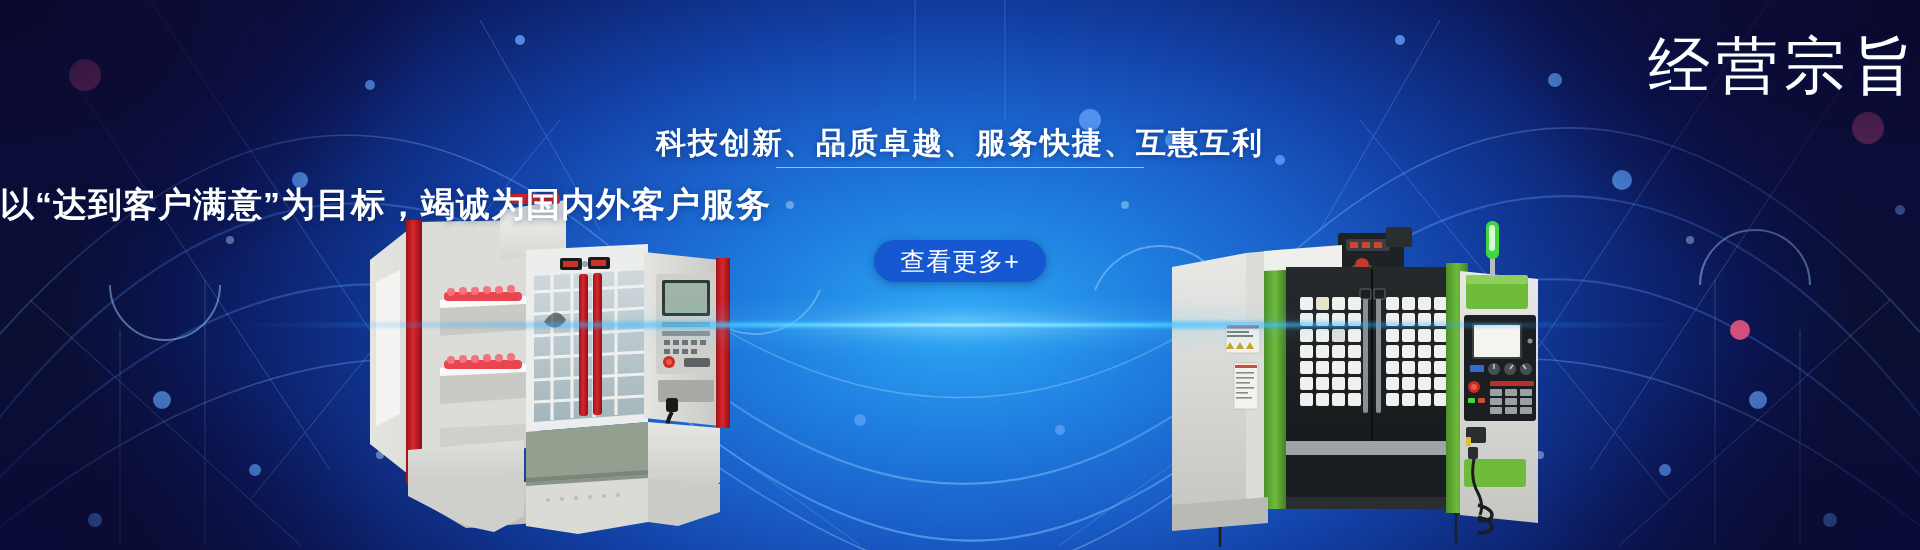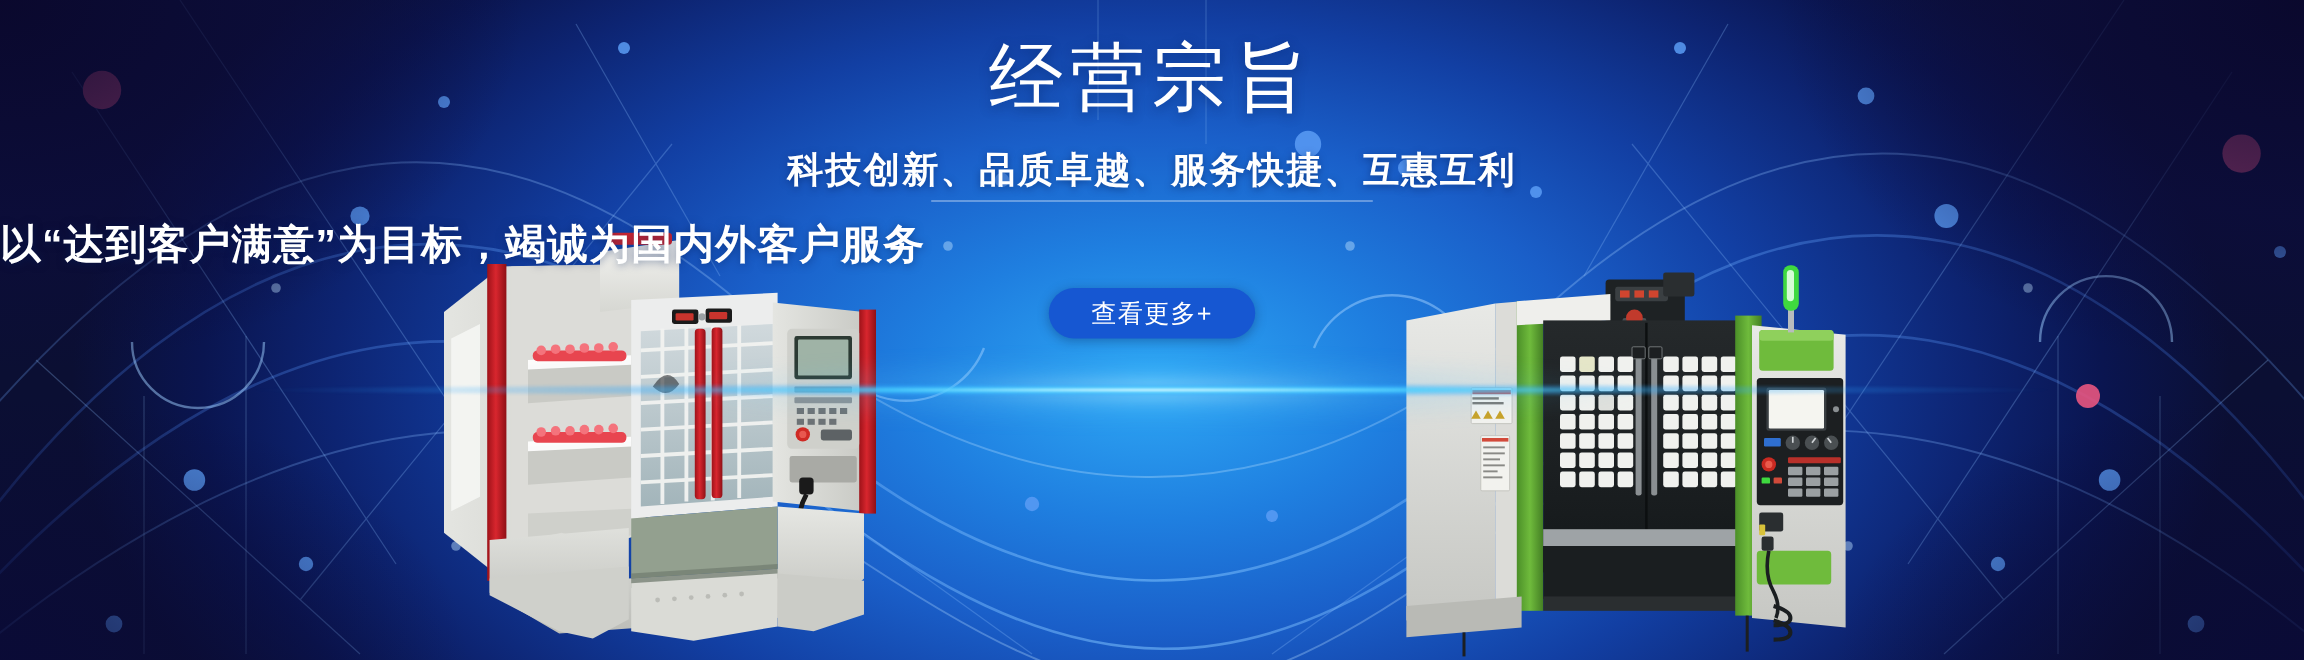--- a/index.html
+++ b/index.html
@@ -27,34 +27,34 @@
     width:1500px;height:16px;pointer-events:none;
     background:radial-gradient(ellipse 750px 6px at 50% 50%, #ffffff 0%, #9fe9ff 14%, rgba(70,205,255,.85) 30%, rgba(50,170,255,.35) 60%, rgba(40,150,255,0) 100%);
     filter:blur(1px);}
   .bg-glow2{position:absolute;left:50%;top:325px;transform:translate(-50%,-50%);
     width:900px;height:70px;pointer-events:none;
     background:radial-gradient(ellipse 420px 30px at 50% 50%, rgba(190,240,255,.55) 0%, rgba(90,200,255,.18) 45%, rgba(60,170,255,0) 100%);
     filter:blur(6px);}
 
   
   .content{position:absolute;left:0;top:0;width:1920px;height:550px;}
-  .title{position:absolute;left:0;top:30px;width:1920px;text-align:center;
+  .title{position:absolute;left:0;top:30px;width:1920px;text-align:right;
     font-size:62px;line-height:72px;color:#ffffff;letter-spacing:6px;font-weight:300;
     text-shadow:0 2px 10px rgba(0,30,90,.45);}
   .subtitle{position:absolute;left:0;top:124px;width:1920px;text-align:center;
     font-size:30px;line-height:38px;color:#ffffff;letter-spacing:2px;font-weight:700;
     text-shadow:0 1px 6px rgba(0,30,90,.5);}
   .divider{position:absolute;left:50%;top:167px;transform:translateX(-50%);
     width:368px;height:1px;background:rgba(255,255,255,.55);}
   .tagline{position:absolute;left:0;top:182px;width:1632px;
     font-size:34px;line-height:44px;color:#ffffff;letter-spacing:1px;font-weight:700;
     text-shadow:0 1px 7px rgba(0,30,90,.5);}
   .more-btn{position:absolute;left:50%;top:240px;transform:translateX(-50%);
     width:172px;height:42px;border:none;border-radius:21px;
-    background:#1657d2;color:#ffffff;font-size:21px;letter-spacing:1px;
+    background:#1657d2;color:#ffffff;font-size:25px;letter-spacing:1px;
     font-family:"Liberation Sans","DejaVu Sans",sans-serif;font-weight:400;
     cursor:pointer;box-shadow:0 2px 10px rgba(0,20,70,.35);
     display:flex;align-items:center;justify-content:center;}
 
   
   .machine{position:absolute;}
   .machine svg{display:block;}
   .m-left{left:348px;top:182px;width:420px;height:368px;}
   .m-right{left:1160px;top:205px;width:390px;height:345px;}
 </style>

